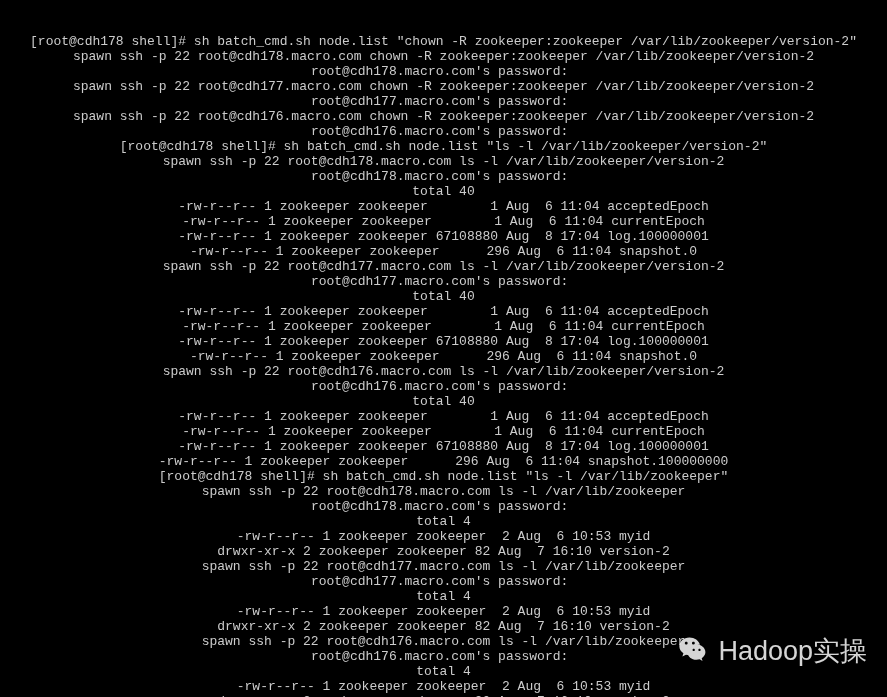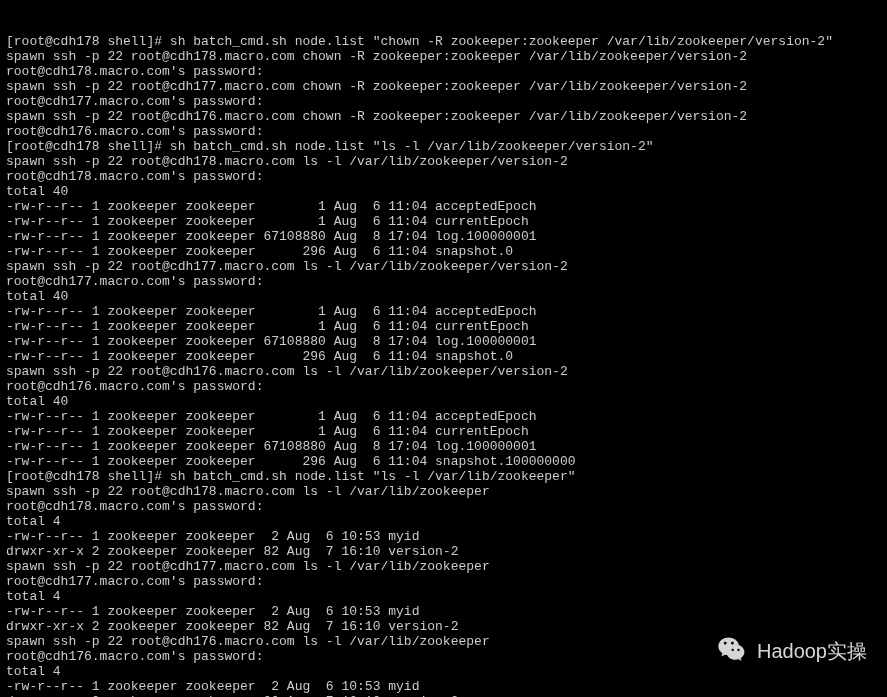--- a/index.html
+++ b/index.html
@@ -17,30 +17,31 @@
       font-size: 13px;
       line-height: 15px;
       color: #ccc;
     }
     .terminal {
       padding: 4px 6px;
       white-space: pre;
     }
     .line {
       display: block;
+      text-align: center;
     }
     .watermark {
       position: absolute;
       bottom: 30px;
       right: 20px;
       display: flex;
       align-items: center;
       color: #e8e8e8;
       font-family: sans-serif;
-      font-size: 20px;
+      font-size: 27px;
       font-weight: 500;
       opacity: 0.92;
     }
     .watermark .wechat-icon {
       width: 32px;
       height: 32px;
       margin-right: 8px;
       border-radius: 50%;
       display: flex;
       align-items: center;

